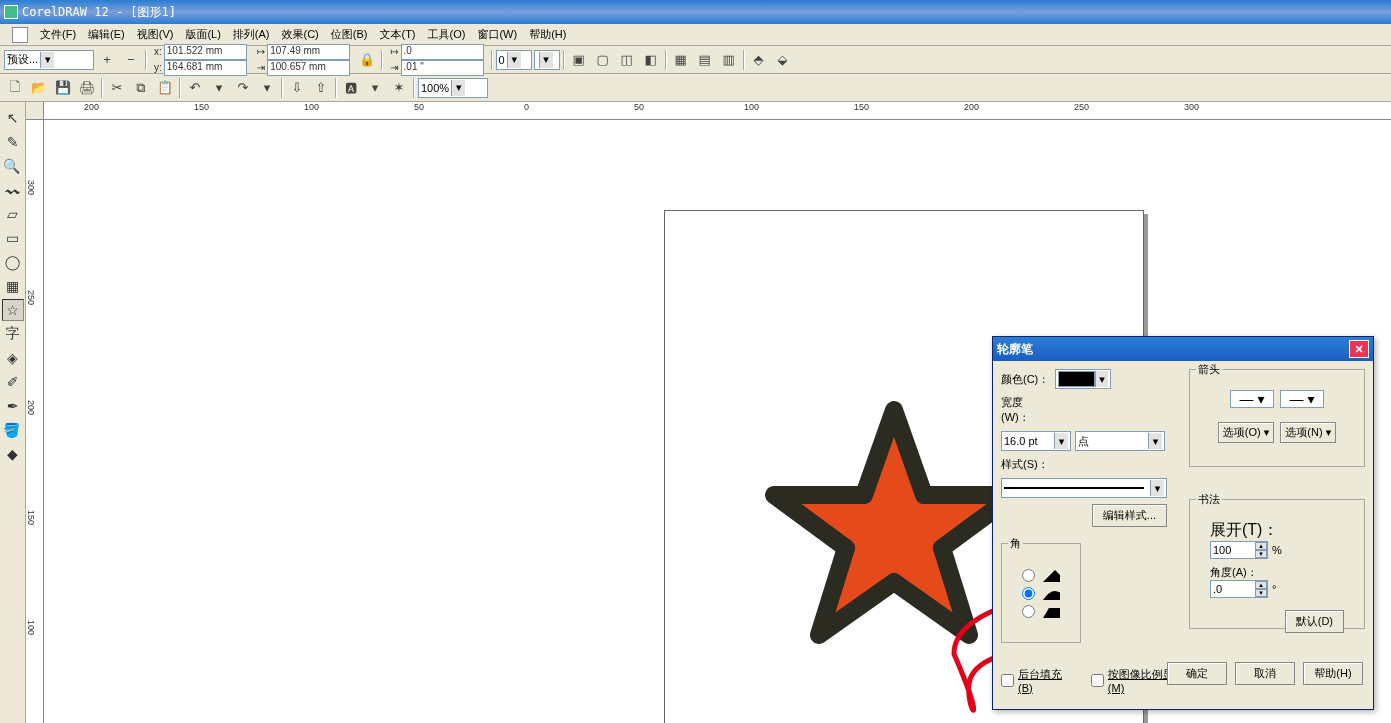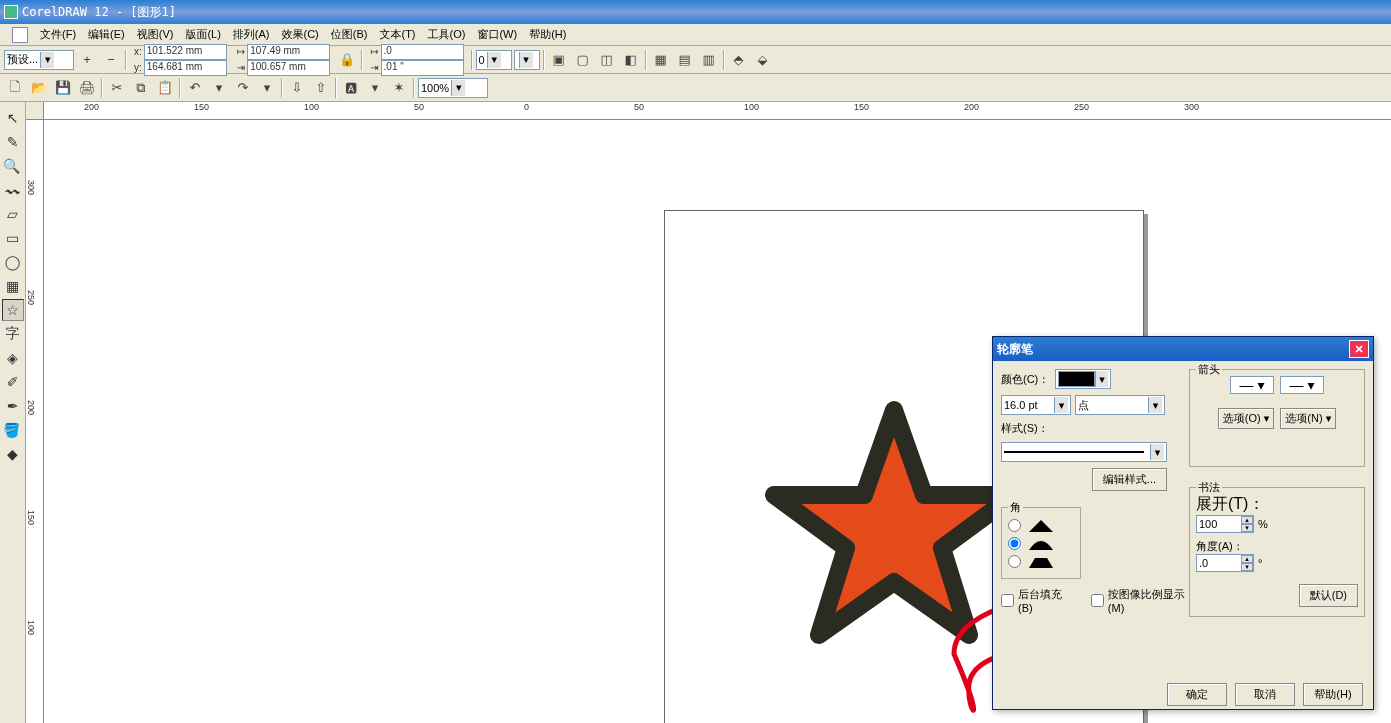--- a/index.html
+++ b/index.html
@@ -34,32 +34,32 @@
 .dlg { position:absolute; left:992px; top:336px; width:382px; height:374px; background:#ece9d8; border:1px solid #0a246a; box-shadow:2px 2px 6px rgba(0,0,0,.3); z-index:10;}
 .dlg-title { height:24px; background:linear-gradient(to bottom,#2a7ed3,#1a5ec5); color:white; display:flex; align-items:center; justify-content:space-between; padding:0 4px; font-size:12px; font-weight:bold;}
 .dlg-close { width:20px; height:18px; background:#e35; border:1px solid #fff; color:white; display:flex; align-items:center; justify-content:center; cursor:pointer; font-size:11px;}
 .dlg-body { padding:8px; position:relative; height:calc(100% - 24px);}
 .row { display:flex; align-items:center; margin-bottom:6px; gap:4px;}
 .lbl { width:50px; font-size:11px; color:#000;}
 .color-swatch { width:40px; height:16px; background:#000; border:1px solid #7f9db9; display:inline-block;}
 .dlg-combo { border:1px solid #7f9db9; background:white; height:20px; display:inline-flex; align-items:center; justify-content:space-between; padding:0 2px; font-size:11px;}
 .dlg-combo .dd { width:14px; height:16px; background:#e3e3e3; border-left:1px solid #7f9db9; display:inline-flex; align-items:center; justify-content:center; cursor:pointer;}
 .btn { border:1px solid #888; background:#ece9d8; padding:3px 10px; font-size:11px; cursor:pointer; box-shadow:1px 1px 0 #fff inset;}
-.group { border:1px solid #aca899; padding:6px; position:relative; margin-top:10px;}
+.group { border:1px solid #aca899; padding:20px; position:relative; margin-top:10px;}
 .group-title { position:absolute; top:-8px; left:6px; background:#ece9d8; padding:0 2px; font-size:11px; color:#000;}
 .radio-row { display:flex; align-items:center; gap:6px; margin:4px 0;}
 .radio-row input { margin:0;}
 .arrow-swatch { width:44px; height:18px; border:1px solid #7f9db9; background:white; display:inline-flex; align-items:center; justify-content:center; font-size:14px;}
 .spin-wrap { display:inline-flex; align-items:center; border:1px solid #7f9db9; background:white; height:18px;}
 .spin-wrap input { border:none; width:44px; height:16px; font-size:11px; padding:0 2px;}
 .spin-btns { display:flex; flex-direction:column; width:12px;}
 .spin-btns span { height:8px; background:#e3e3e3; border:1px solid #7f9db9; font-size:7px; line-height:6px; text-align:center; cursor:pointer;}
 .nib-preview { width:56px; height:56px; border:1px inset #aaa; background:#fff; display:flex; align-items:center; justify-content:center;}
 .nib-preview div { width:42px; height:42px; background:#2b2b22; border-radius:50%;}
-.dlg-footer { position:absolute; right:10px; bottom:3px; display:flex; gap:8px;}
+.dlg-footer { position:absolute; right:10px; bottom:24px; display:flex; gap:8px;}
 .chk-row { display:flex; align-items:center; gap:4px; font-size:11px;}
 .cap-prev { width:30px; height:5px; background:#000; display:inline-block;}
 .right-col { position:absolute; left:196px; top:8px; width:176px;}
 </style>
 </head>
 <body>
 
 <div class="titlebar">
   <span class="titlebar-icon"></span>
   <span>CorelDRAW 12 - [图形1]</span>
@@ -74,21 +74,21 @@
   <span class="menu-item">排列(A)</span>
   <span class="menu-item">效果(C)</span>
   <span class="menu-item">位图(B)</span>
   <span class="menu-item">文本(T)</span>
   <span class="menu-item">工具(O)</span>
   <span class="menu-item">窗口(W)</span>
   <span class="menu-item">帮助(H)</span>
 </div>
 
 <div class="toolbar">
-  <span class="combo" style="width:70px">
+  <span class="combo" style="width:90px">
     <span>预设...</span>
     <span class="dd">▾</span>
   </span>
   <button class="tb-btn">+</button>
   <button class="tb-btn">−</button>
   <span class="tb-sep"></span>
   <div class="coords">
     <div>
         <span>x:</span>
         <span class="small-input">101.522 mm</span>
@@ -228,20 +228,23 @@
   </div>
   <div class="dlg-body">
 
     <div style="width:186px;">
       <div class="row">
         <span class="lbl">颜色(C)：</span>
         <span class="dlg-combo" style="width:56px">
           <span class="color-swatch"></span>
           <span class="dd">▾</span>
         </span>
+      </div>
+      <div class="row">
+        <span class="lbl">宽度(W)：</span>
       </div>
       <div class="row">
         <span class="dlg-combo" style="width:70px">
           <span>16.0 pt</span>
           <span class="dd">▾</span>
         </span>
         <span class="dlg-combo" style="width:90px">
           <span>点</span>
           <span class="dd">▾</span>
         </span>
@@ -278,21 +281,21 @@
           <div class="radio-row">
             <input type="radio" name="corner" style="">
             <svg width="28" height="14">
                 <polygon points="2,14 8,4 20,4 26,14" fill="#000"></polygon>
               </svg>
           </div>
         </div>
 
       </div>
 
-      <div style="display:flex; gap:24px; margin-top:8px;">
+      <div style="display:flex; gap:24px; margin-top:24px;text-decoration:underline;">
         <label class="chk-row">
           <input type="checkbox" style="">
           <span>后台填充(B)</span>
         </label>
         <label class="chk-row">
           <input type="checkbox" style="">
           <span>按图像比例显示(M)</span>
         </label>
       </div>
     </div>
@@ -303,21 +306,21 @@
         <div class="row" style="gap:6px; justify-content:center;">
           <span class="arrow-swatch">—<span class="dd" style="margin-left:4px">▾</span></span>
           <span class="arrow-swatch">—<span class="dd" style="margin-left:4px">▾</span></span>
         </div>
         <div class="row" style="gap:6px; justify-content:center; margin-top:14px;">
           <button class="btn" style="padding:2px 4px"><span>选项(O)</span> ▾</button>
           <button class="btn" style="padding:2px 4px"><span>选项(N)</span> ▾</button>
         </div>
       </div>
 
-      <div class="group" style="margin-top:20px; height:130px;">
+      <div class="group" style="margin-top:32px; height:130px;">
         <span class="group-title">书法</span>
         <div style="display:flex; gap:8px;">
           <div style="flex:1">
             <div style="font-size:16px">展开(T)：</div>
             <div class="row">
               <span class="spin-wrap">
                 <input value="100" style="">
                 <span class="spin-btns">
                     <span>▴</span>
                     <span>▾</span>

